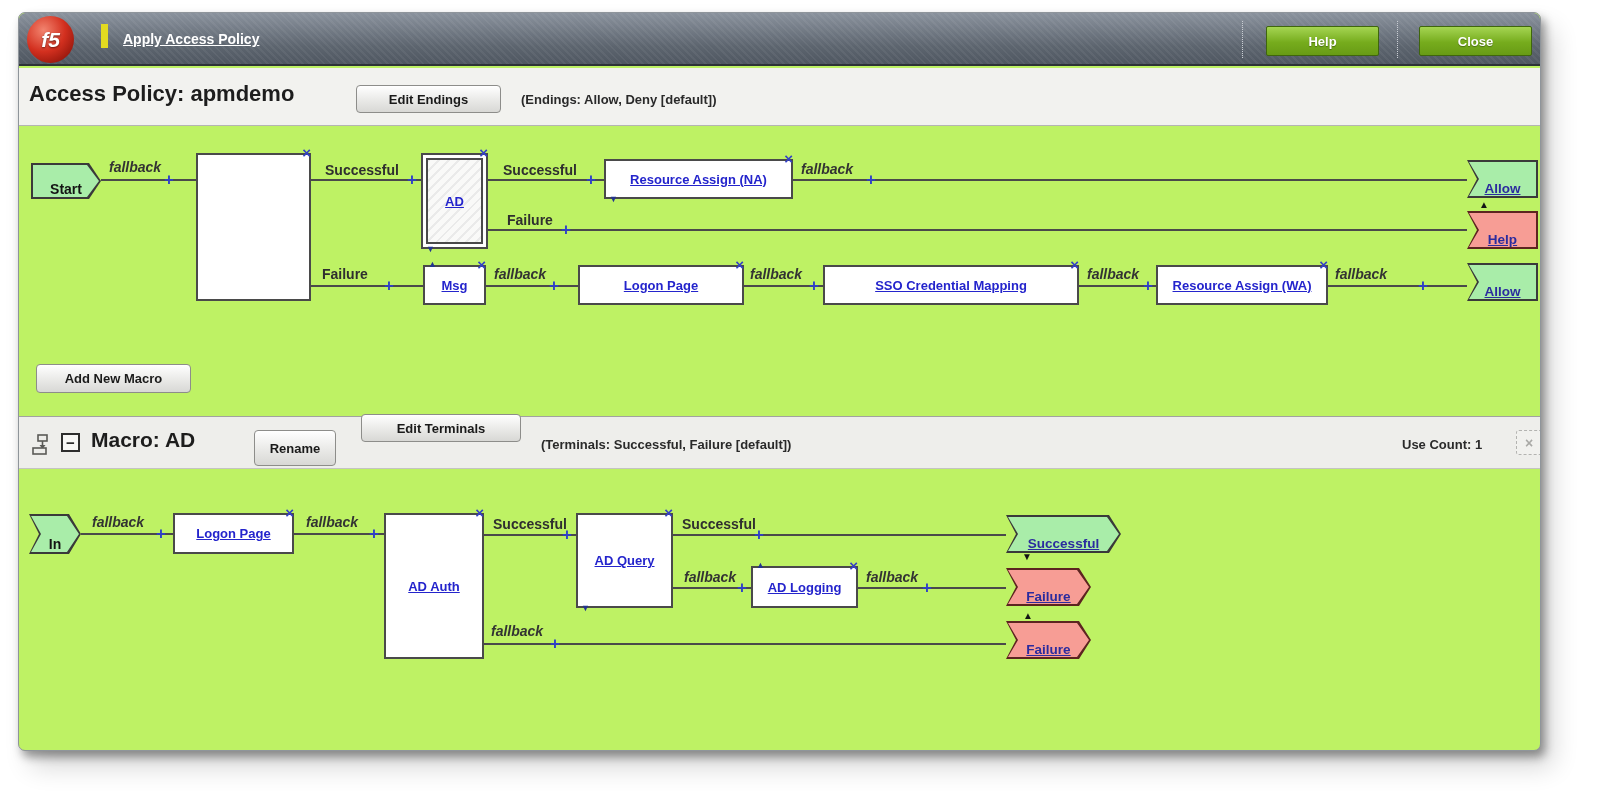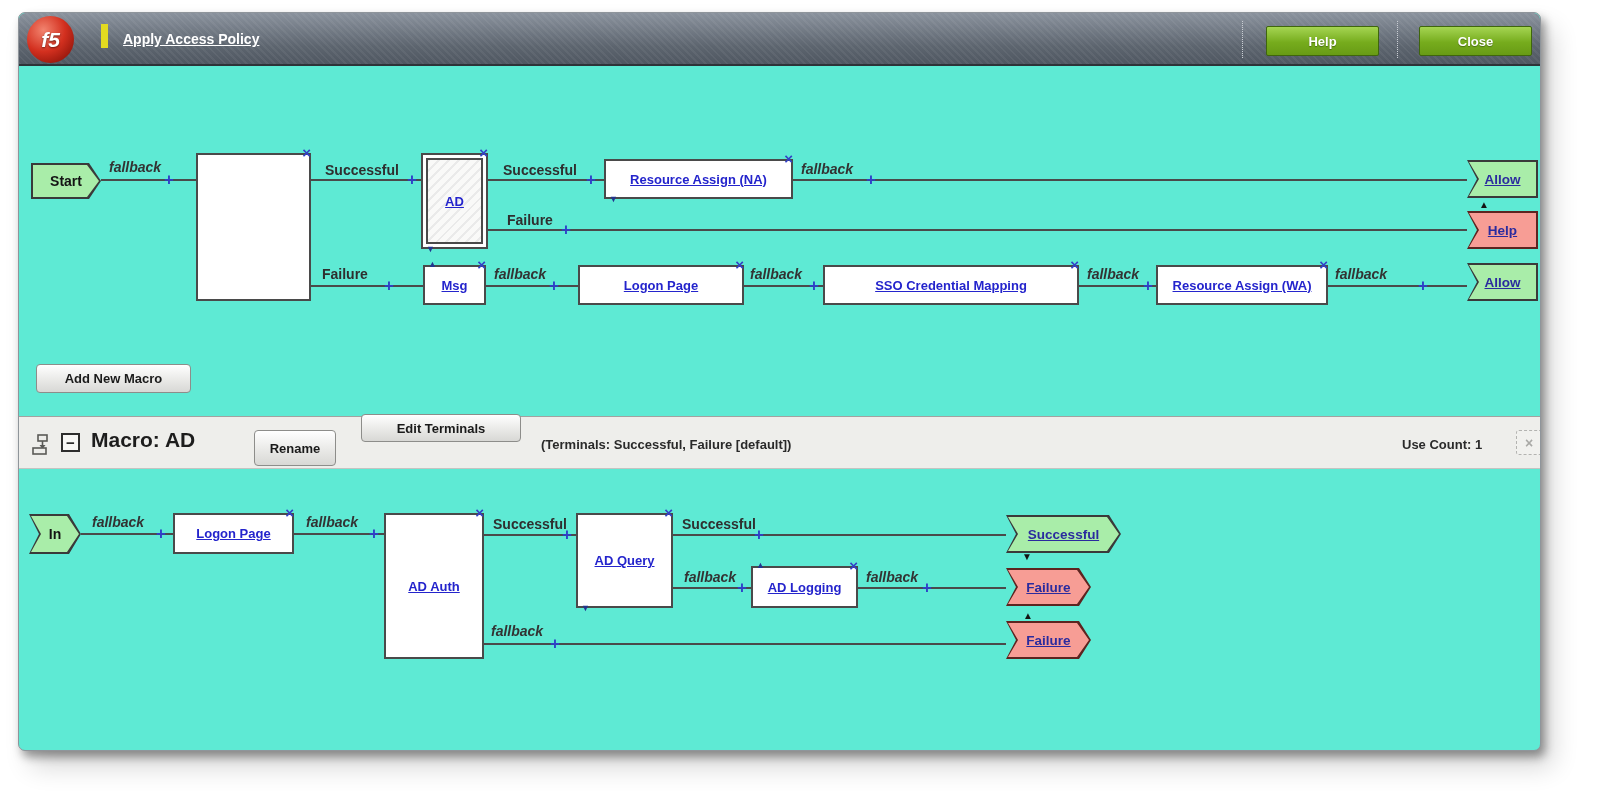--- a/index.html
+++ b/index.html
@@ -1,20 +1,20 @@
 <!DOCTYPE html>
 <html><head>
 <meta charset="utf-8">
 <style>
   * { margin:0; padding:0; box-sizing:border-box; }
   html,body { width:1600px; height:791px; background:#fff; overflow:hidden;
               font-family:"Liberation Sans", sans-serif; }
 
   .window { position:absolute; left:18px; top:12px; width:1523px; height:739px;
-            background:#5eead4; border:1px solid #8f959b; border-radius:7px;
+            background:#bef264; border:1px solid #8f959b; border-radius:7px;
             box-shadow:4px 6px 10px rgba(0,0,0,.38), 12px 16px 26px rgba(0,0,0,.16);
             overflow:hidden; }
 
   
   .topbar { position:absolute; left:0; top:0; width:100%; height:53px;
             background:repeating-linear-gradient(45deg, rgba(255,255,255,.05) 0 2px, rgba(0,0,0,0) 2px 5px),
                        linear-gradient(#8a929d, #5d656f 65%, #4f5761);
             border-bottom:2px solid #2e3338; border-radius:6px 6px 0 0; }
   .logo { position:absolute; left:8px; top:3px; width:47px; height:47px; border-radius:50%;
           background:radial-gradient(circle at 35% 30%, #f2846f, #d3301f 48%, #7e0d05 95%);
@@ -58,21 +58,21 @@
   .tri.up-tl   { top:-7px;   left:3px; }
   .mark { position:absolute; font-size:10px; line-height:1; color:#141414; }
 
   .macrobox { padding:3px; background:#fff; }
   .macroinner { width:100%; height:100%; border:2px solid #4a4a4a;
                 background:repeating-linear-gradient(135deg, #eaeaea 0 2px, #f9f9f8 2px 7px);
                 display:flex; align-items:center; justify-content:center; }
 
   .flag { position:absolute; }
   .flag .fo { position:absolute; inset:0; background:#3a3a3a; }
-  .flag .fi { position:absolute; inset:2px; display:flex; align-items:center; justify-content:center; }
+  .flag .fi { position:absolute; inset:2px; display:flex; align-items:flex-end; justify-content:center; }
   .fi.green { background:#a9eda9; }
   .fi.red   { background:#f79d95; }
   .fo.redge { background:#5d2420; }
   .clip-start { clip-path:polygon(0 0, calc(100% - 12px) 0, 100% 50%, calc(100% - 12px) 100%, 0 100%); }
   .clip-inout { clip-path:polygon(0 0, calc(100% - 12px) 0, 100% 50%, calc(100% - 12px) 100%, 0 100%, 10px 50%); }
   .clip-end   { clip-path:polygon(0 0, 100% 0, 100% 100%, 0 100%, 10px 50%); }
   .term-lnk { font-size:13.5px; font-weight:700; color:#2b2b9e; text-decoration:underline;
               cursor:pointer; white-space:nowrap; }
   .start-txt { font-size:14px; font-weight:700; color:#141414; }
 
@@ -96,20 +96,25 @@
   <div class="topbar">
     <div class="logo">f5</div>
     <div class="ybar"></div>
     <a class="applylink">Apply Access Policy</a>
     <i class="dotsep" style="left:1223px"></i>
     <i class="dotsep" style="left:1378px"></i>
     <div class="greenbtn" style="left:1247px">Help</div>
     <div class="greenbtn" style="left:1400px">Close</div>
   </div>
 
+  <div class="titlerow">
+    <span class="ptitle" style="top:13px">Access Policy: apmdemo</span>
+    <div class="gbtn" style="left:337px; top:17px; width:145px; height:28px">Edit Endings</div>
+    <span class="note" style="left:502px; top:24px">(Endings: Allow, Deny [default])</span>
+  </div>
 
   <div class="flag" style="left:12px; top:150px; width:70px; height:36px">
     <i class="fo clip-start"></i>
     <div class="fi clip-start green">
       <span class="start-txt">Start</span>
     </div>
   </div>
 
   <i class="hline" style="left:82px; top:166px; width:95px"></i>
   <span class="lbl fb" style="left:90px; top:146px">fallback</span>

